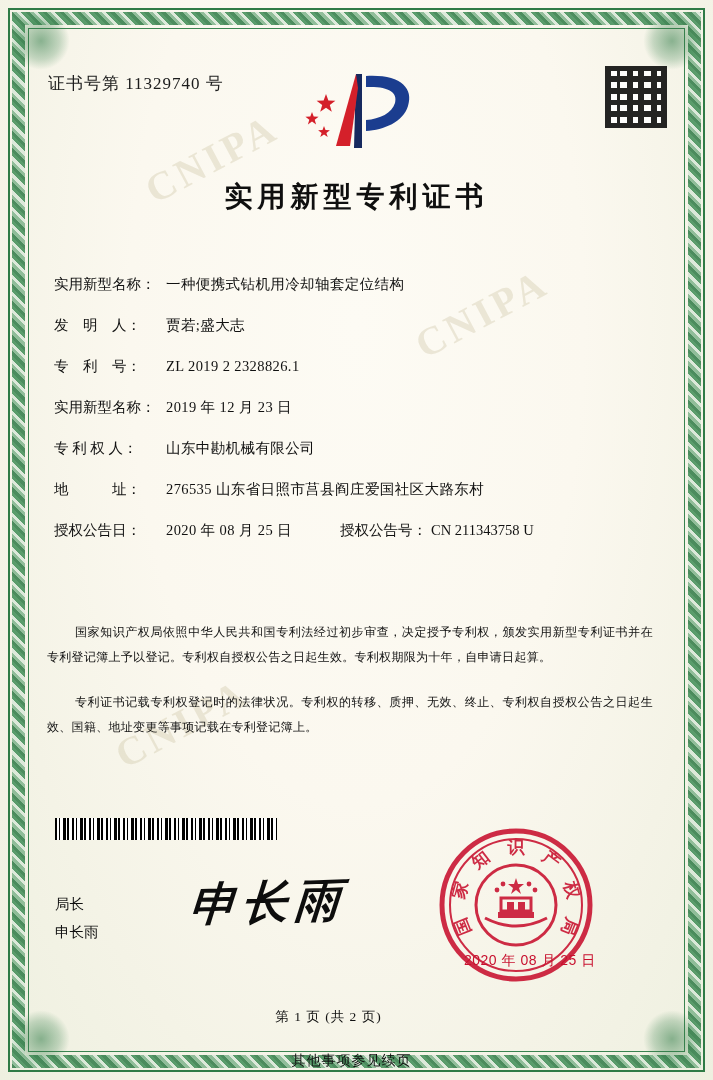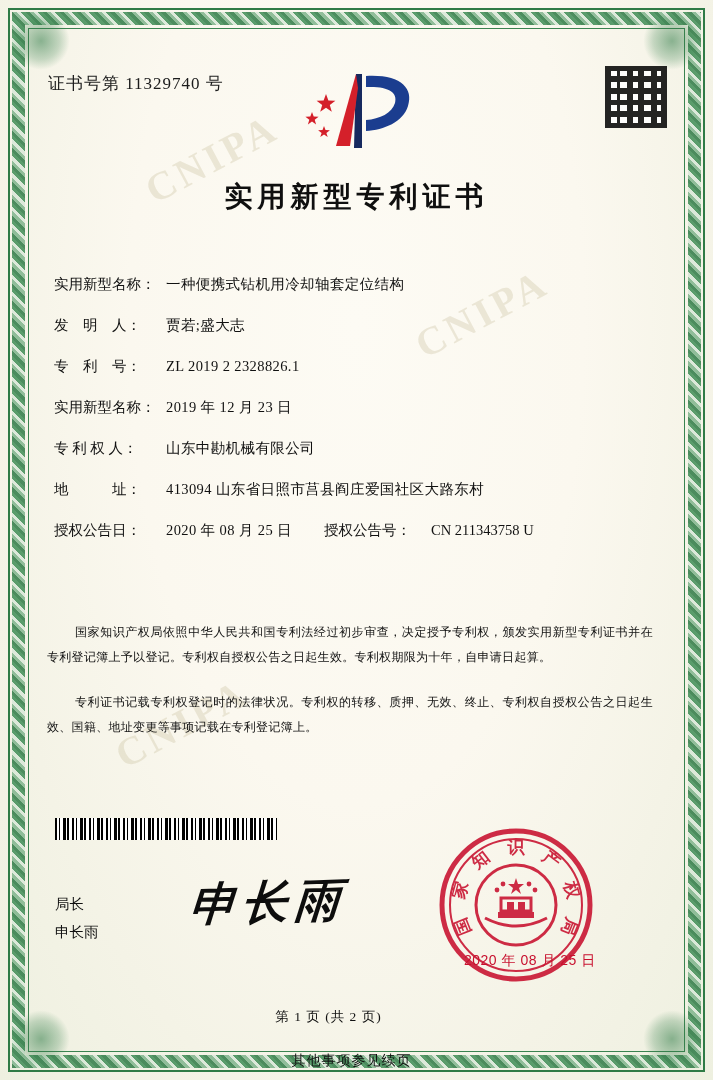--- a/index.html
+++ b/index.html
@@ -141,24 +141,24 @@
     width: 112px;
     flex: 0 0 112px;
     letter-spacing: 0px;
   }
   .field-value {
     flex: 1 1 auto;
     letter-spacing: .4px;
   }
   .field-row.split .field-value { flex: 0 0 auto; }
   .field-label2 {
-    margin-left: 32px;
+    margin-left: 48px;
     flex: 0 0 auto;
   }
-  .field-value2 { margin-left: 20px; }
+  .field-value2 { margin-left: 4px; }
 
   
   .para {
     position: absolute;
     left: 47px;
     width: 606px;
     font-size: 12px;
     line-height: 25px;
     color: #111;
     text-align: justify;
@@ -288,21 +288,21 @@
     <div class="field-row">
       <span class="field-label">实用新型名称：</span>
       <span class="field-value">2019 年 12 月 23 日</span>
     </div>
     <div class="field-row">
       <span class="field-label">专 利 权 人：</span>
       <span class="field-value">山东中勘机械有限公司</span>
     </div>
     <div class="field-row">
       <span class="field-label">地　　　址：</span>
-      <span class="field-value">413094  山东省日照市莒县阎庄爱国社区大路东村</span>
+      <span class="field-value">276535  山东省日照市莒县阎庄爱国社区大路东村</span>
     </div>
     <div class="field-row split">
       <span class="field-label">授权公告日：</span>
       <span class="field-value">2020 年 08 月 25 日</span>
       <span class="field-label2">授权公告号：</span>
       <span class="field-value2">CN 211343758 U</span>
     </div>
   </div>
 
   <div class="para para1">国家知识产权局依照中华人民共和国专利法经过初步审查，决定授予专利权，颁发实用新型专利证书并在专利登记簿上予以登记。专利权自授权公告之日起生效。专利权期限为十年，自申请日起算。</div>

